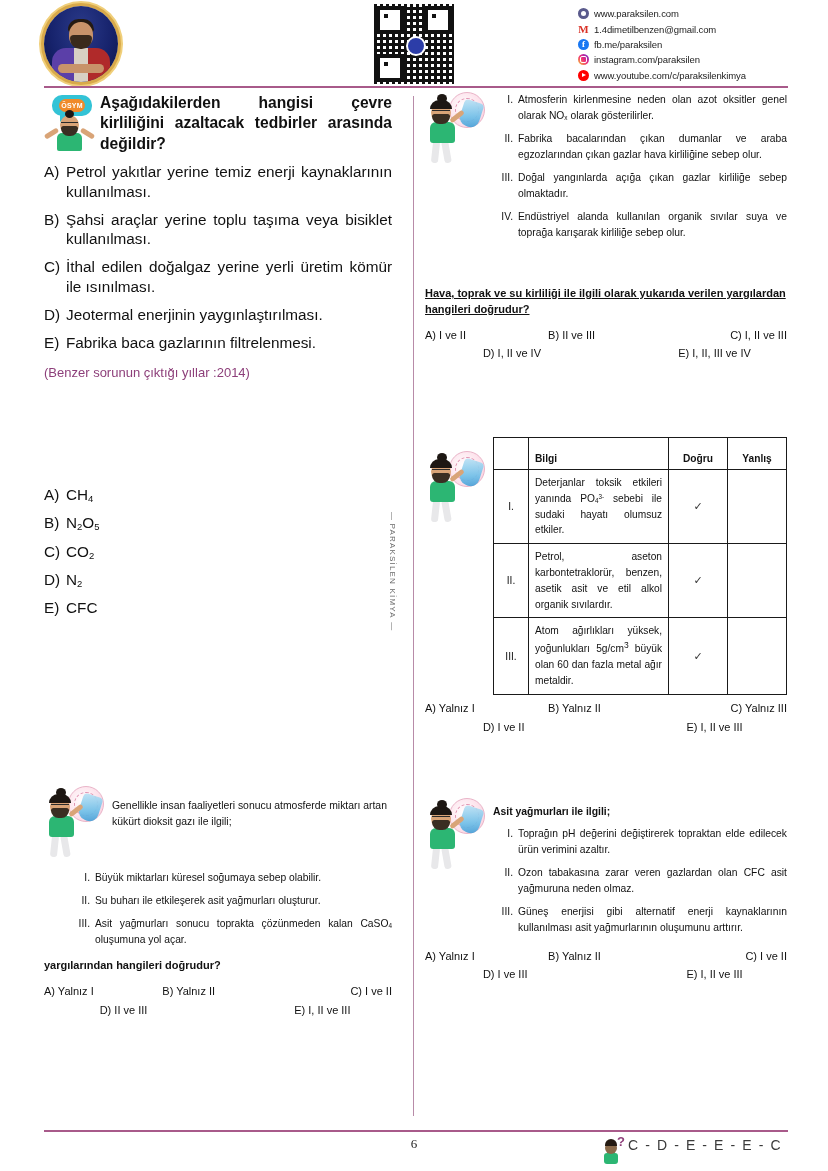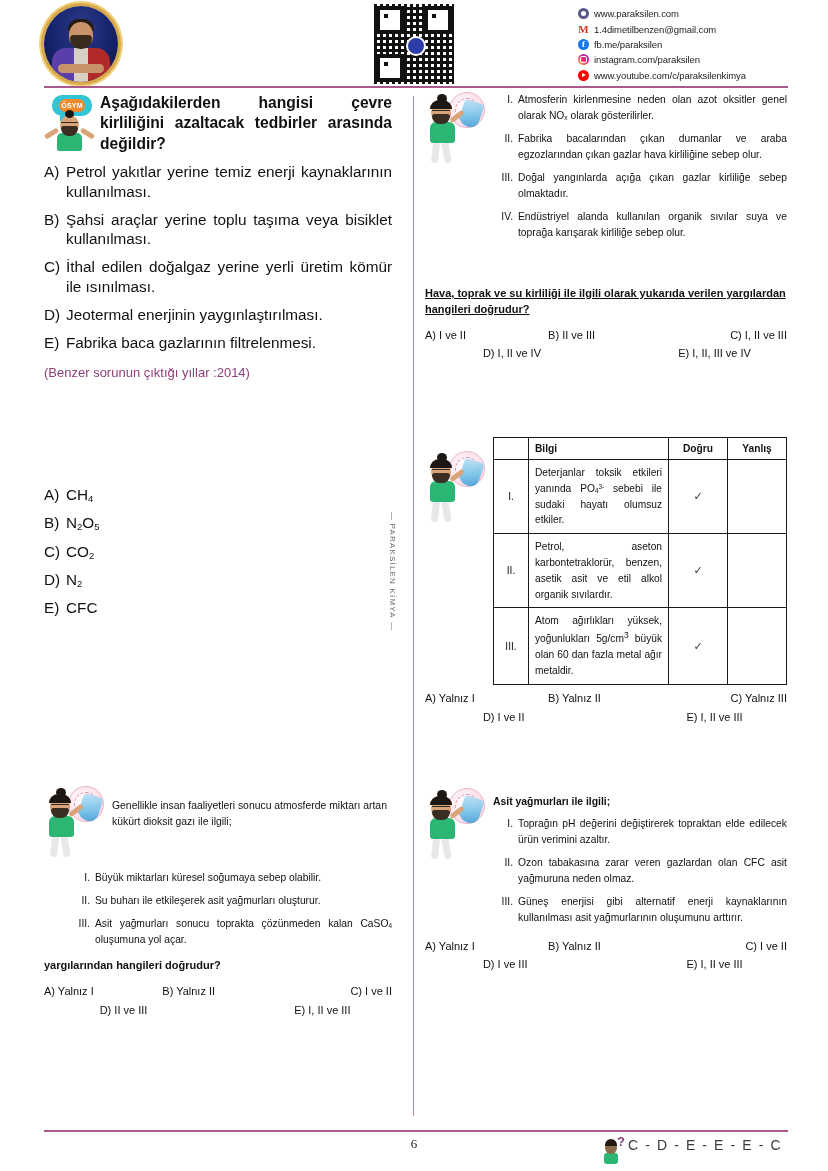--- a/index.html
+++ b/index.html
@@ -483,21 +483,21 @@
     color: #111;
   }
   table.info th, table.info td {
     border: 1px solid #1a1a1a;
     padding: 5px 6px;
     vertical-align: middle;
   }
   table.info th {
     font-weight: bold;
     text-align: left;
-    padding-top: 5px;
+    padding-top: 15px;
     padding-bottom: 5px;
     margin-top: 24px;
   }
   table.info th.c, table.info td.c { text-align: center; }
   table.info .col-rn { width: 22px; }
   table.info .col-dg { width: 46px; }
   table.info .col-yn { width: 46px; }
   table.info td.body { text-align: justify; line-height: 1.55; }
   .check { font-size: 11px; color: #333; }
 

